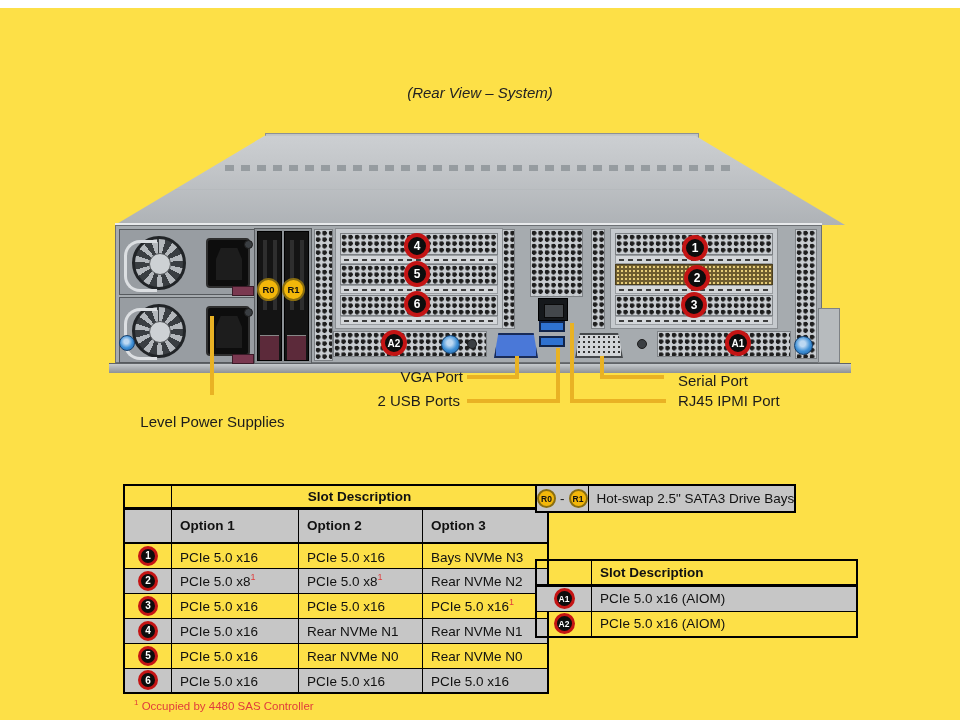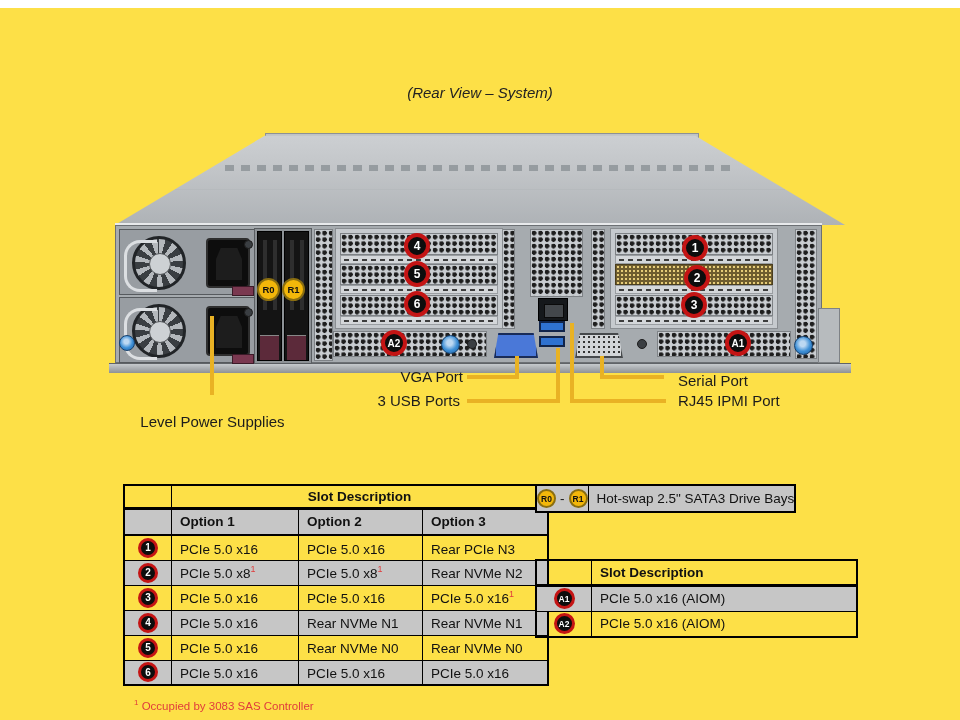--- a/index.html
+++ b/index.html
@@ -202,49 +202,49 @@
   <div class="abs yline" style="left:515px;top:348px;width:4px;height:23px;"></div>
   <div class="abs yline" style="left:467px;top:367px;width:52px;height:4px;"></div>
   <div class="abs yline" style="left:556px;top:340px;width:4px;height:55px;"></div>
   <div class="abs yline" style="left:467px;top:391px;width:93px;height:4px;"></div>
   <div class="abs yline" style="left:570px;top:315px;width:4px;height:80px;"></div>
   <div class="abs yline" style="left:570px;top:391px;width:96px;height:4px;"></div>
   <div class="abs yline" style="left:600px;top:348px;width:4px;height:23px;"></div>
   <div class="abs yline" style="left:600px;top:367px;width:64px;height:4px;"></div>
 
   <div class="abs lbl" style="left:330px;top:360px;width:133px;text-align:right;">VGA Port</div>
-  <div class="abs lbl" style="left:330px;top:384px;width:130px;text-align:right;">3 USB Ports</div>
+  <div class="abs lbl" style="left:330px;top:384px;width:130px;text-align:right;">2 USB Ports</div>
   <div class="abs lbl" style="left:678px;top:364px;">Serial Port</div>
   <div class="abs lbl" style="left:678px;top:384px;">RJ45 IPMI Port</div>
   <div class="abs lbl" style="left:105px;top:387px;width:215px;text-align:center;line-height:18px;">
     <br>
     <span>Level Power Supplies</span>
   </div>
 
   <table class="abs dtable" style="left:123px;top:476px;">
     <tbody>
         <tr style="height:23px;">
       <td class="hdr-b" style="width:38px;"></td>
       <td colspan="3" class="ctr hdr-b" style="font-weight:bold;">Slot Description</td>
     </tr>
-    <tr class="gray" style="height:27px;">
+    <tr class="gray" style="height:35px;">
       <td class="thick-b"></td>
       <td class="thick-b" style="width:118px;font-weight:bold;">Option 1</td>
       <td class="thick-b" style="width:115px;font-weight:bold;">Option 2</td>
       <td class="thick-b" style="width:116px;font-weight:bold;">Option 3</td>
     </tr>
     <tr style="height:25px;">
       <td class="icell">
             <div class="badgewrap">
               <span class="co co20">1</span>
             </div>
           </td>
       <td><span>PCIe 5.0 x16</span><sup class="red"></sup></td>
       <td><span>PCIe 5.0 x16</span><sup class="red"></sup></td>
-      <td><span>Rear PCIe N3</span><sup class="red"></sup></td>
+      <td><span>Bays NVMe N3</span><sup class="red"></sup></td>
     </tr>
     <tr class="gray" style="height:25px;">
       <td class="icell">
             <div class="badgewrap">
               <span class="co co20">2</span>
             </div>
           </td>
       <td><span>PCIe 5.0 x8</span><sup class="red">1</sup></td>
       <td><span>PCIe 5.0 x8</span><sup class="red">1</sup></td>
       <td><span>Rear NVMe N2</span><sup class="red"></sup></td>
@@ -286,21 +286,21 @@
             </div>
           </td>
       <td><span>PCIe 5.0 x16</span><sup class="red"></sup></td>
       <td><span>PCIe 5.0 x16</span><sup class="red"></sup></td>
       <td><span>PCIe 5.0 x16</span><sup class="red"></sup></td>
     </tr>
   </tbody>
     </table>
 
   <div class="abs" id="footnote" style="left:134px;top:690px;">
-    <sup>1</sup><span> Occupied by 3083 SAS Controller</span>
+    <sup>1</sup><span> Occupied by 4480 SAS Controller</span>
   </div>
 
   <table class="abs dtable" style="left:535px;top:476px;">
     <tbody>
     <tr class="gray" style="height:27px;">
       <td class="icell">
         <div class="badgewrap">
           <span class="coy coy18">R0</span>
           <span>-</span>
           <span class="coy coy18">R1</span>

